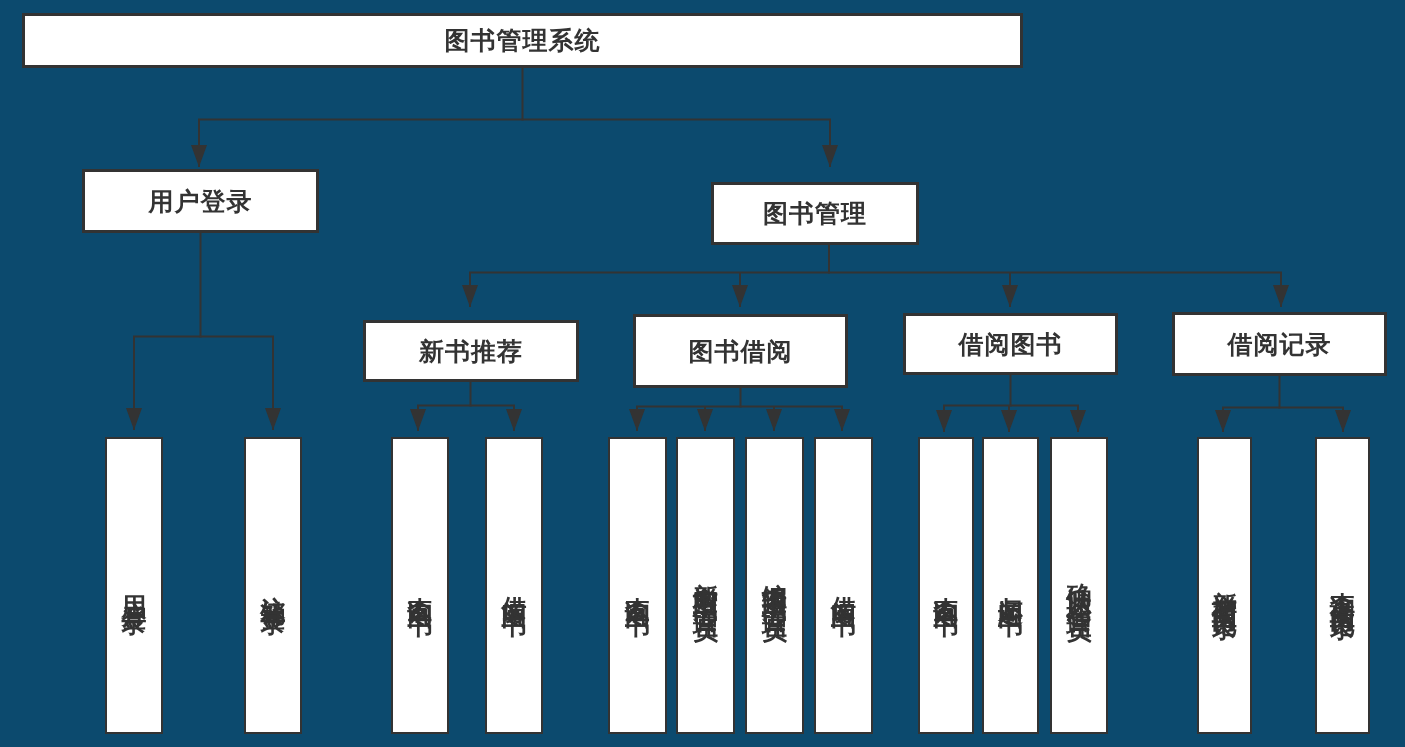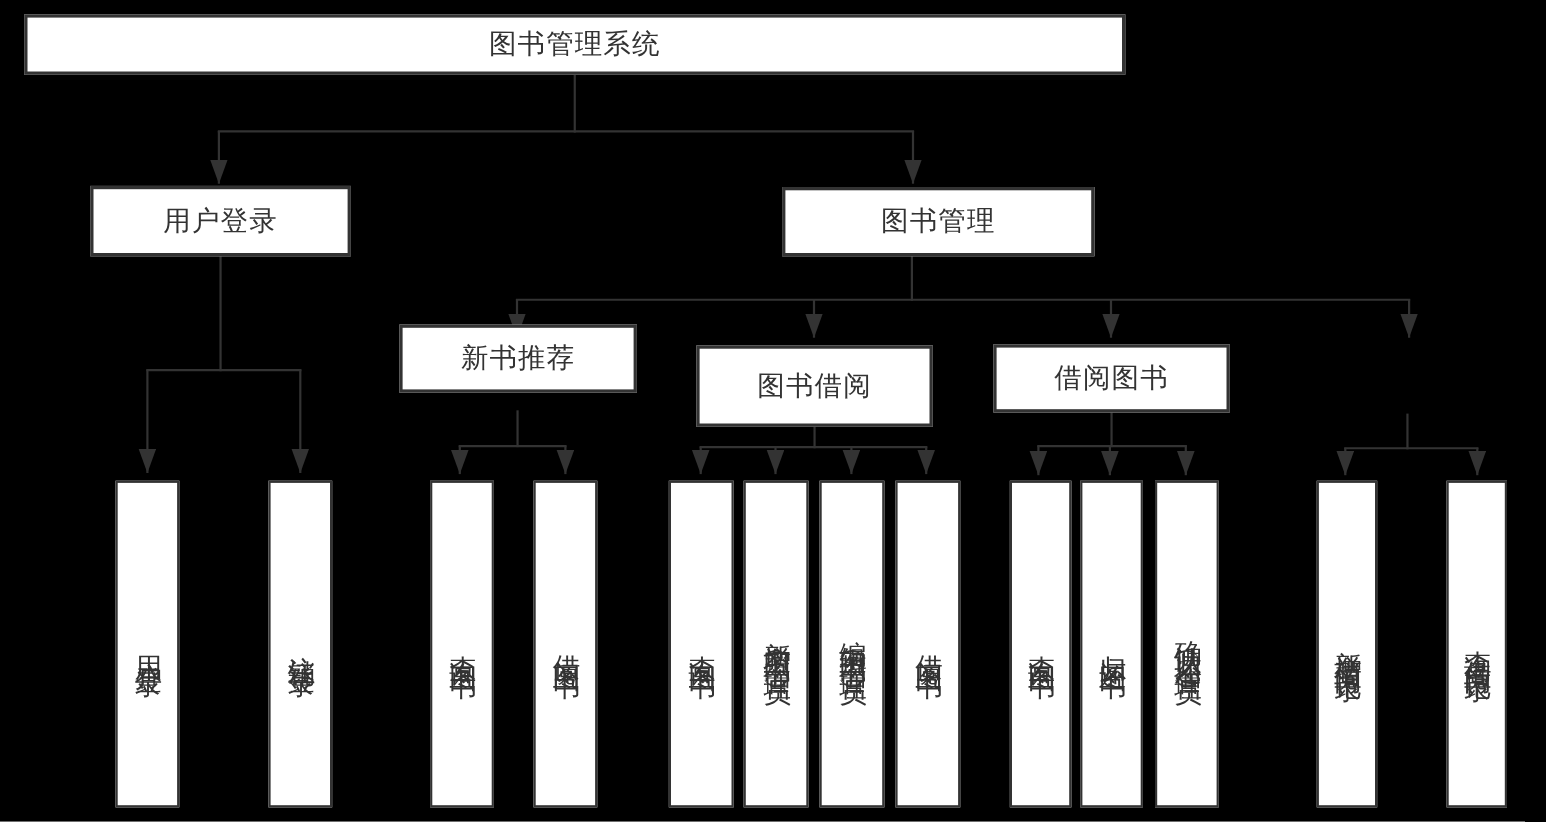--- a/index.html
+++ b/index.html
@@ -1,22 +1,23 @@
 <!DOCTYPE html>
 <html><head>
 <meta charset="utf-8">
 <style>
   html, body { margin: 0; padding: 0; background: #ffffff; }
   #stage {
     position: relative;
     width: 1405px;
     height: 747px;
-    background: #000000;
+    background: #0c4a6e;
     font-family: "Liberation Sans", "DejaVu Sans", sans-serif;
     overflow: hidden;
+    font-weight: bold;
   }
   #connectors {
     position: absolute;
     left: 0; top: 0;
     width: 1405px; height: 747px;
     z-index: 1;
   }
   .cline { stroke: #333333; stroke-width: 2; fill: none; }
   .cline-h { stroke: #333333; stroke-width: 2; fill: none; stroke-linecap: square; }
   .box, .vbox {
@@ -99,25 +100,26 @@
 
     <path class="cline" d="M1279.5,376 L1279.5,408.5"></path>
     <path class="cline-h" d="M1223,407.5 L1343,407.5"></path>
     <path class="cline" d="M1223,407 L1223,432" marker-end="url(#arr)"></path>
     <path class="cline" d="M1343,407 L1343,432" marker-end="url(#arr)"></path>
   </svg>
 
   <div class="box" style="left:22px; top:13px; width:1001px; height:55px;">图书管理系统</div>
 
   <div class="box" style="left:82px; top:169px; width:237px; height:64px;">用户登录</div>
-  <div class="box" style="left:711px; top:170px; width:284px; height:63px;">图书管理</div>
+  <div class="box" style="left:711px; top:182px; width:208px; height:63px;">图书管理</div>
 
-  <div class="box" style="left:363px; top:295px; width:216px; height:62px;">新书推荐</div>
+  <div class="box" style="left:363px; top:320px; width:216px; height:62px;">新书推荐</div>
   <div class="box" style="left:633px; top:314px; width:215px; height:74px;">图书借阅</div>
   <div class="box" style="left:903px; top:313px; width:215px; height:62px;">借阅图书</div>
+  <div class="box" style="left:1172px; top:312px; width:215px; height:64px;">借阅记录</div>
 
   <div class="vbox" style="left:105px; top:437px; width:58px; height:297px;">用户登录</div>
   <div class="vbox" style="left:244px; top:437px; width:58px; height:297px;">注销登录</div>
 
   <div class="vbox" style="left:391px; top:437px; width:58px; height:297px;">查询图书</div>
   <div class="vbox" style="left:485px; top:437px; width:58px; height:297px;">借阅图书</div>
 
   <div class="vbox" style="left:608px; top:437px; width:59px; height:297px;">查询图书</div>
   <div class="vbox" style="left:676px; top:437px; width:59px; height:297px;">新增图书（管理员）</div>
   <div class="vbox" style="left:745px; top:437px; width:59px; height:297px;">编辑图书（管理员）</div>

